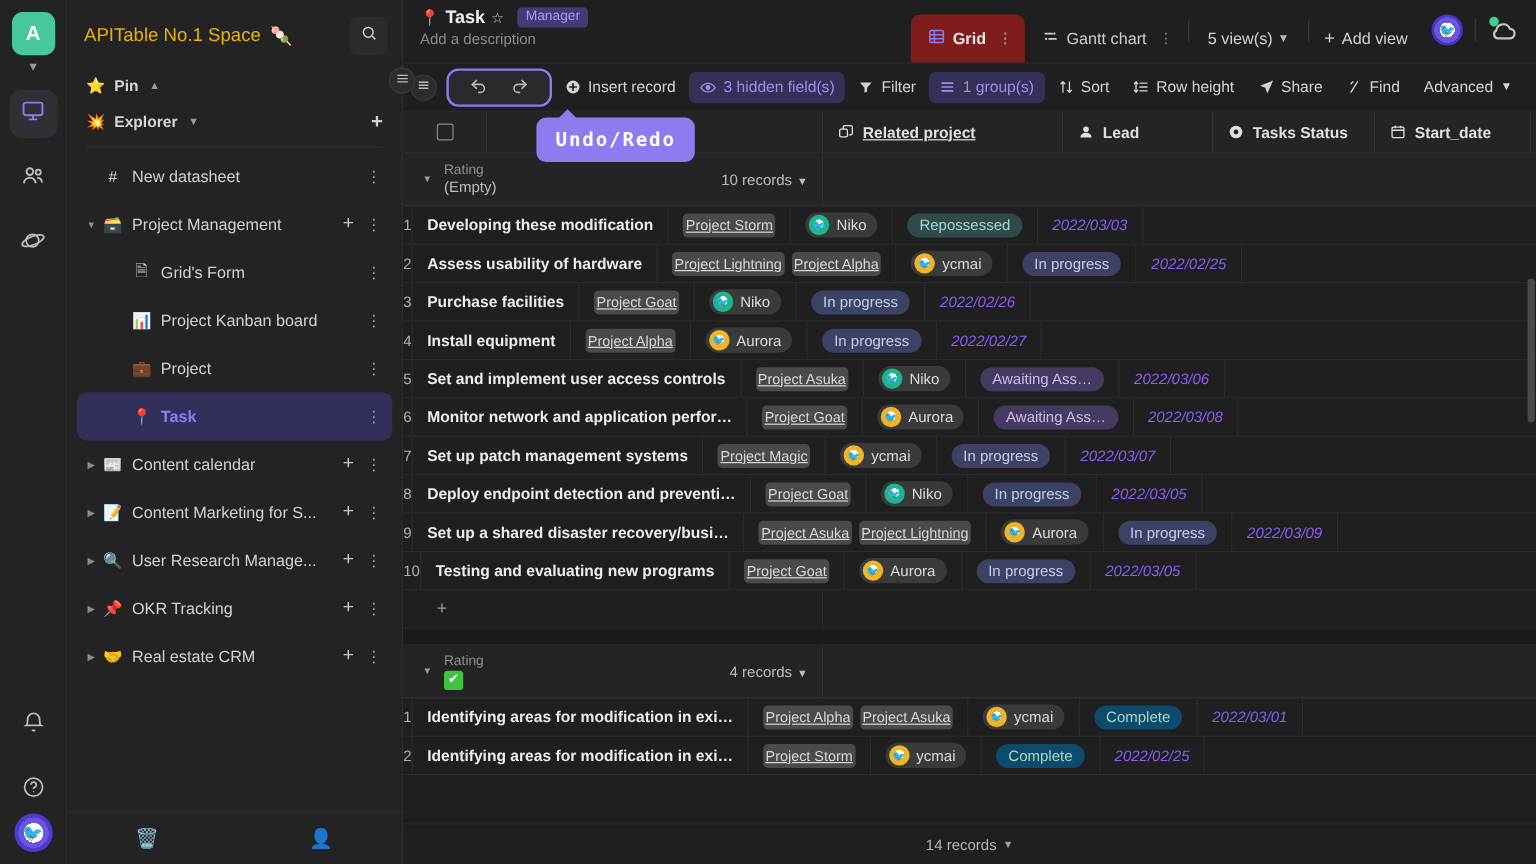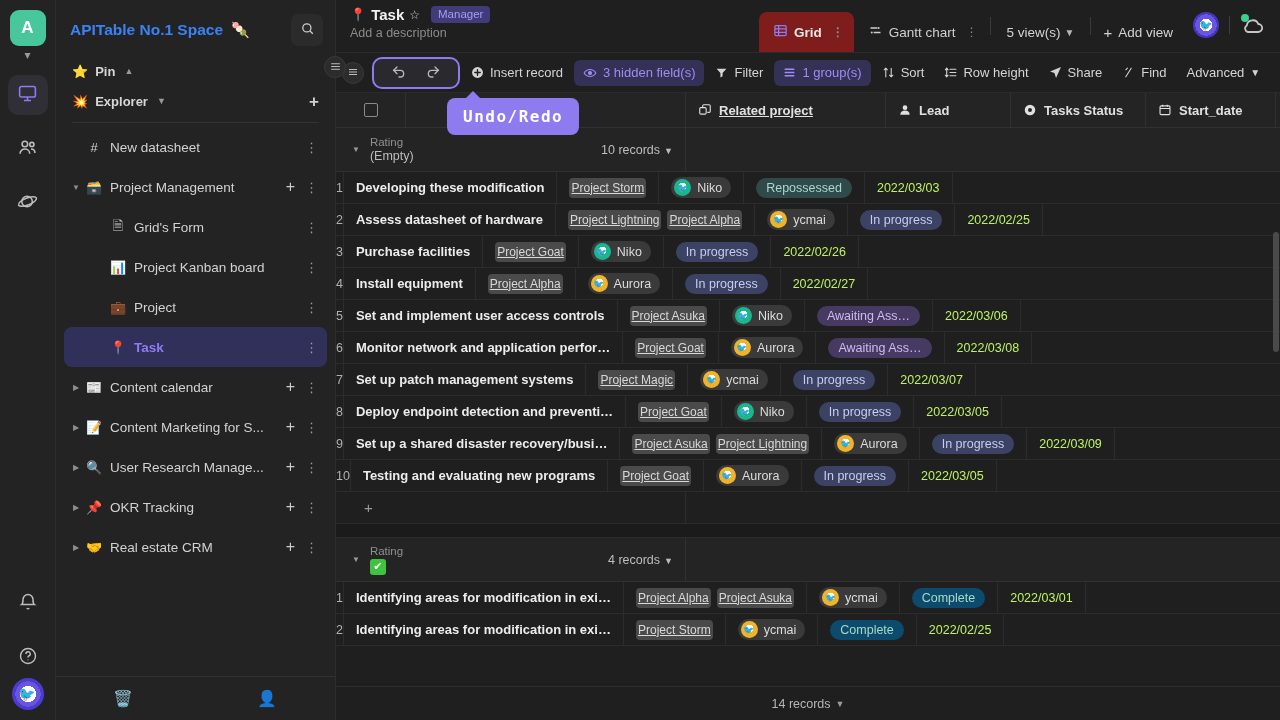--- a/index.html
+++ b/index.html
@@ -42,21 +42,21 @@
   
   .sidebar {
     width: 280px; flex: 0 0 280px; height: 720px; background: #232323;
     border-right: 1px solid #2d2d2d; display: flex; flex-direction: column;
     position: relative;
   }
   .sb-head {
     display: flex; align-items: center; gap: 8px;
     padding: 14px 12px 10px 14px;
   }
-  .sb-title { font-size: 15.5px; font-weight: 700; color: #3b82f6; white-space: nowrap; }
+  .sb-title { font-size: 15.5px; font-weight: 400; color: #eab308; white-space: nowrap; }
   .sb-badge { font-size: 15px; }
   .sb-search {
     margin-left: auto; width: 32px; height: 32px; border-radius: 7px;
     background: #2b2b2b; display: flex; align-items: center; justify-content: center;
     color: #cfcfcf;
   }
   .sb-row {
     display: flex; align-items: center; gap: 7px; padding: 0 16px;
     height: 30px; font-size: 13px; font-weight: 700; color: #d6d6d6;
   }
@@ -232,21 +232,21 @@
     font-size: 9px; overflow: hidden;
   }
   .av-green { background: radial-gradient(circle at 50% 45%, #fff 0 30%, #17b890 30% 100%); }
   .av-orange { background: radial-gradient(circle at 50% 45%, #fff 0 30%, #f0b429 30% 100%); }
   .lead-name { font-size: 12.5px; color: #dcdcdc; }
   .tag { border-radius: 11px; font-size: 12.5px; padding: 3px 10px; white-space: nowrap; }
   .tag-inprogress { background: #3b4263; color: #c7cdf0; }
   .tag-repossessed { background: #2f4a48; color: #a8d8d2; }
   .tag-awaiting   { background: #463a63; color: #cbbbef; }
   .tag-complete   { background: #0c4a6e; color: #a9d9bf; }
-  .cell.date { color: #bef264; font-size: 12.5px; }
+  .cell.date { color: #8b5cf6; font-size: 12.5px; font-style: italic; }
 
   .addrow { display: flex; height: 32px; border-bottom: 1px solid #2c2c2c; }
   .addrow .ar-left {
     flex: 0 0 350px; display: flex; align-items: center; padding-left: 28px;
     color: #9a9a9a; font-size: 15px; border-right: 1px solid #2c2c2c;
   }
   .addrow .ar-rest { flex: 1 1 auto; }
   .groupgap { height: 14px; background: #1b1b1b; border-bottom: 1px solid #2c2c2c; }
 
   .statusbar {
@@ -693,21 +693,21 @@
               </span>
             </div>
             <div class="cell c-stat">
               <span class="tag tag-repossessed">Repossessed</span>
             </div>
             <div class="cell date c-date">2022/03/03</div>
           </div>
           <div class="grow">
             <div class="cell num c-num">2</div>
             <div class="cell title c-title">
-              <span class="txt">Assess datasheet of hardware</span>
+              <span class="txt">Assess usability of hardware</span>
             </div>
             <div class="cell rel c-rel">
               <span class="chip">Project Lightning</span>
               <span class="chip">Project Alpha</span>
             </div>
             <div class="cell c-lead">
               <span class="lead">
                 <span class="avatar av-orange">🐦</span>
                 <span class="lead-name">ycmai</span>
               </span>

